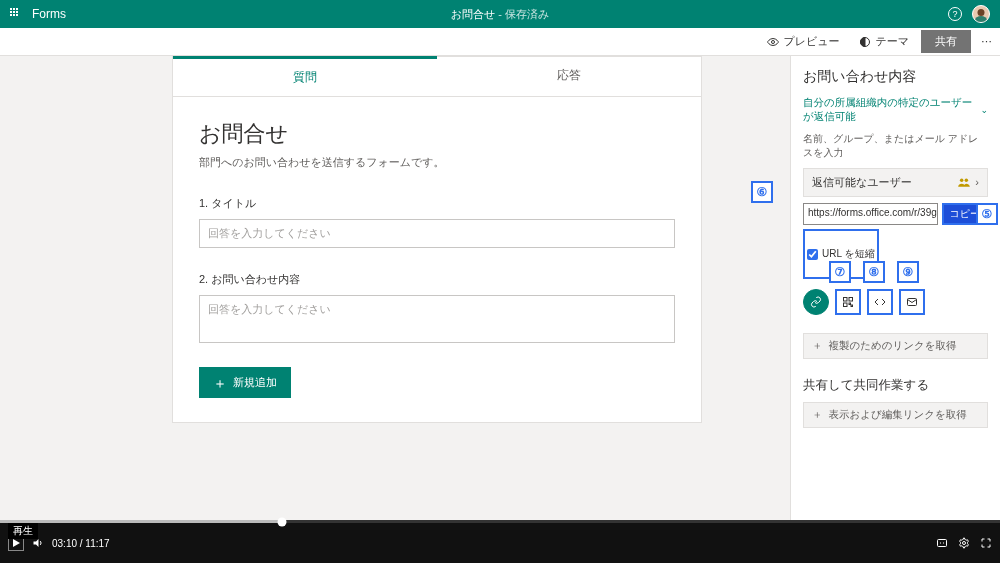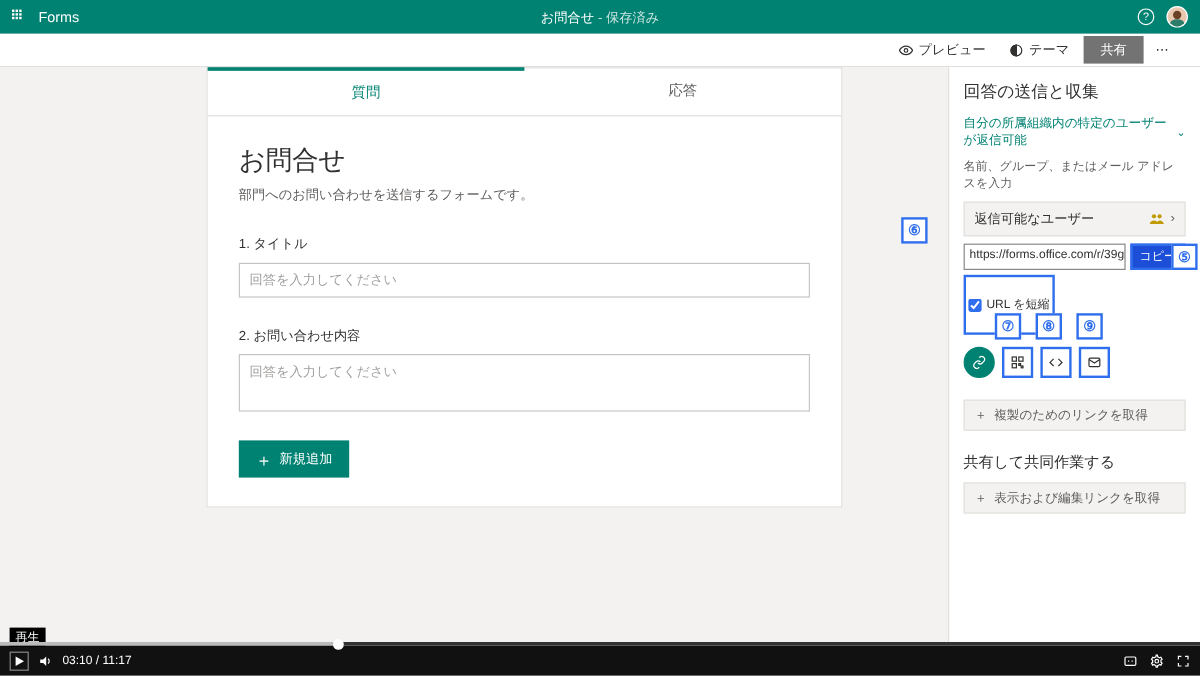--- a/index.html
+++ b/index.html
@@ -10,21 +10,21 @@
 .app-header .waffle { width: 12px; height: 12px; display: grid; grid-template-columns: repeat(3,2px); grid-template-rows: repeat(3,2px); gap: 1px; margin-right: 10px; }
 .app-header .waffle span { background: #fff; }
 .app-header .title-center { position: absolute; left: 50%; transform: translateX(-50%); font-size: 11px; }
 .app-header .title-center .saved { opacity: .8; }
 .app-header .right { margin-left: auto; display: flex; align-items: center; gap: 10px; }
 .app-header .avatar { width: 18px; height: 18px; border-radius: 50%; background: #e8c9b0; border: 1px solid #fff; position: relative; overflow:hidden; }
 .app-header .avatar::before{content:"";position:absolute;left:50%;top:3px;width:7px;height:7px;border-radius:50%;background:#6b4226;transform:translateX(-50%);}
 .app-header .avatar::after{content:"";position:absolute;left:50%;bottom:-2px;width:12px;height:8px;border-radius:50% 50% 0 0;background:#2e7d6b;transform:translateX(-50%);}
 .app-header .q { width:14px;height:14px;border:1px solid #fff;border-radius:50%;display:flex;align-items:center;justify-content:center;font-size:9px;}
 
-.toolbar { height: 28px; background: #fff; border-bottom: 1px solid #e1dfdd; display: flex; align-items: center; justify-content: flex-end; gap: 4px; padding: 0 20px; font-size: 11px; }
+.toolbar { height: 28px; background: #fff; border-bottom: 1px solid #e1dfdd; display: flex; align-items: center; justify-content: flex-end; gap: 4px; padding: 0 2px; font-size: 11px; }
 .toolbar .tb-item { display: flex; align-items: center; gap: 4px; padding: 3px 8px; cursor: pointer; color:#323130;}
 .toolbar .tb-share { background: #737373; color: #fff; padding: 4px 14px; }
 .toolbar .tb-more { padding: 3px 6px; }
 .toolbar svg { width: 12px; height: 12px; }
 
 
 .main { display: flex; position: absolute; top: 56px; bottom: 25px; left: 0; right: 0; }
 .left-pane { flex: 1; background: #f3f2f1; position: relative; }
 .form-card { position: absolute; left: 172px; top: 0; width: 530px; background: #fff; border: 1px solid #e1dfdd; }
 .tabs { display: flex; border-bottom: 1px solid #e1dfdd; }
@@ -61,21 +61,21 @@
 .rp-icons svg { width:12px; height:12px; }
 .rp-icons .ic.first svg { stroke:#fff; }
 .rp-h2 { font-size: 12.5px; margin: 6px 0 8px; }
 .rp-btn { width:100%; text-align:left; background:#f3f2f1; border:1px solid #e1dfdd; color:#605e5c; padding:5px 8px; font-size:10.5px; cursor:pointer;}
 .rp-btn .pls{ margin-right:6px; }
 
 
 .ann { position:absolute; border:2px solid #2f6fed; font-size:12px; font-weight:600; color:#2f6fed; background:#fff; width:22px; height:22px; display:flex; align-items:center; justify-content:center;}
 
 
-.player { position: absolute; left: 0; right: 0; bottom: 0; height: 25px; background: #111; color: #fff; font-size: 10px; }
+.player { position: absolute; left: 0; right: 0; bottom: 0; height: 40px; background: #111; color: #fff; font-size: 10px; }
 .player .playarea{display:flex;align-items:center;gap:8px;height:100%;padding:0 8px;}
 .player .playbtn{ width:16px;height:16px;border:1px solid #888; display:flex;align-items:center;justify-content:center;cursor:pointer;}
 .player .right{ margin-left:auto; display:flex; gap:10px; align-items:center;}
 .player .badge{ position:absolute; left:8px; bottom:24px; background:#000; color:#fff; padding:1px 5px; font-size:10px;}
 .progress { position:absolute; left:0; right:0; top:-3px; height:3px; background:#333;}
 .progress .fill{ position:absolute; left:0; top:0; bottom:0; width:28.2%; background:#bbb;}
 .progress .knob{ position:absolute; left:28.2%; top:50%; width:9px; height:9px; background:#fff; border-radius:50%; transform:translate(-50%,-50%);}
 .player svg{width:12px;height:12px;}
 </style>
 </head>
@@ -147,21 +147,21 @@
 
         <button class="add-btn">
           <span class="plus">＋</span>
           <span>新規追加</span>
         </button>
       </div>
     </div>
   </div>
 
   <div class="right-pane">
-    <div class="rp-h1">回答の送信と収集</div>
+    <div class="rp-h1">お問い合わせ内容</div>
 
     <div class="rp-scope">
       <span>自分の所属組織内の特定のユーザーが返信可能</span>
       <span class="chev">⌄</span>
     </div>
 
     <div class="rp-filter">名前、グループ、またはメール アドレスを入力</div>
 
     <div class="rp-gray rp-row">
       <span>返信可能なユーザー</span>

